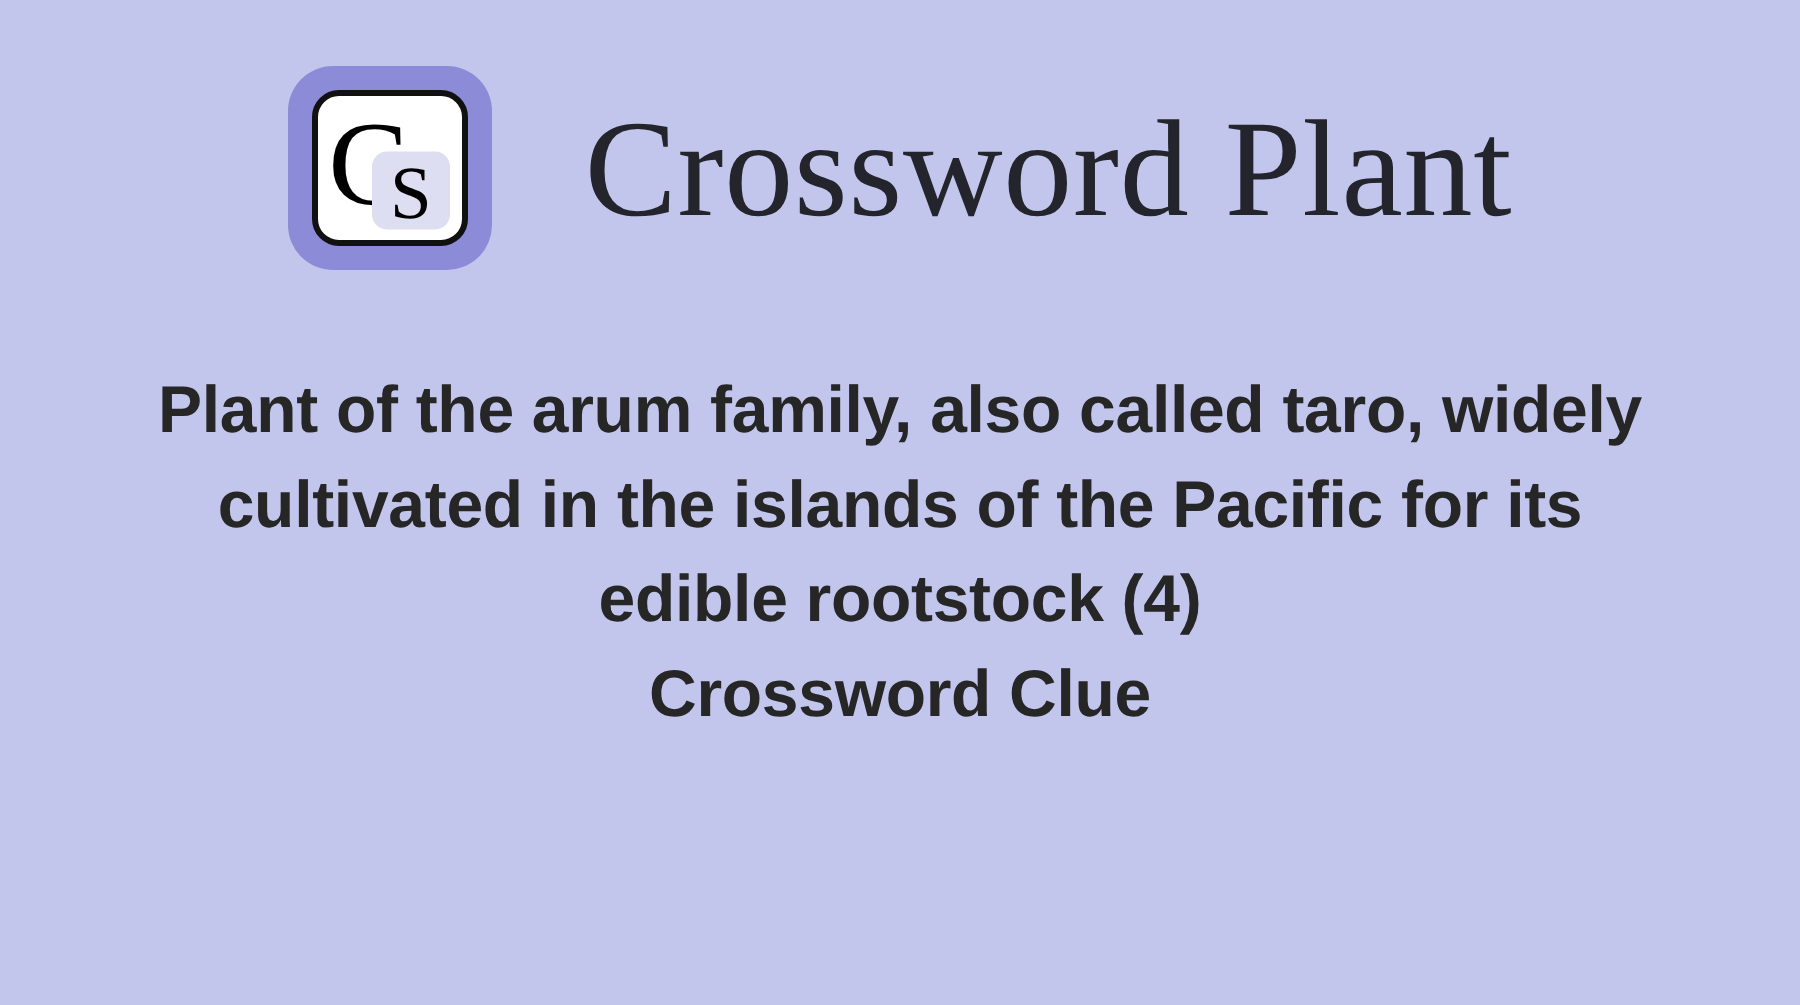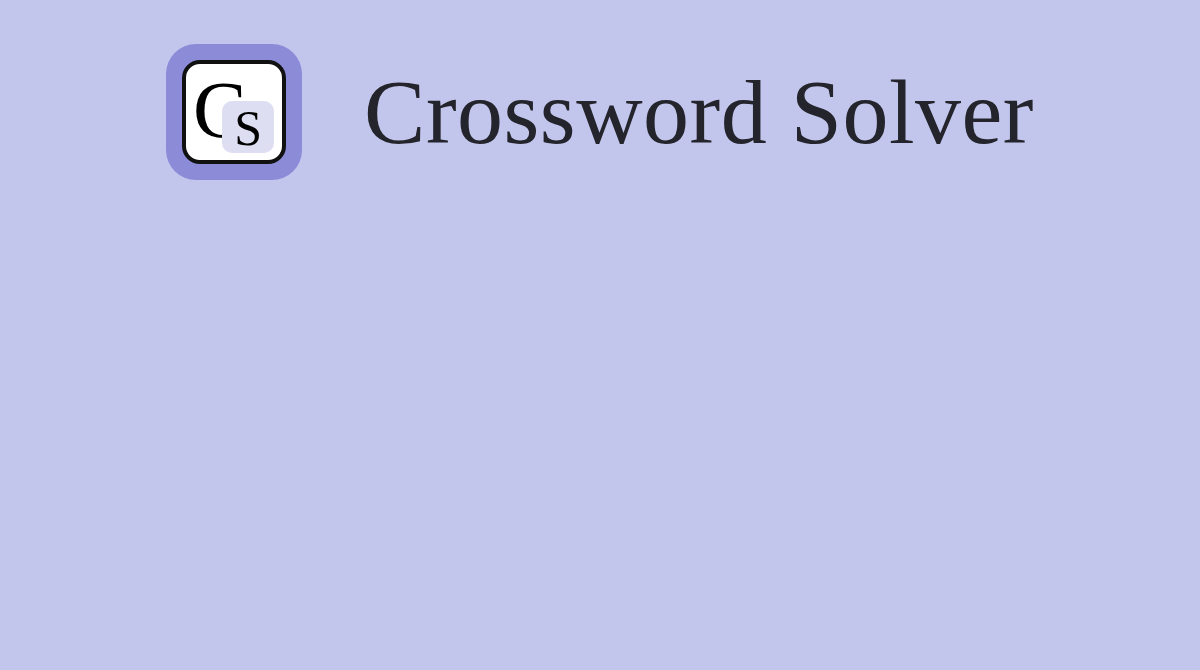--- a/index.html
+++ b/index.html
@@ -119,18 +119,22 @@
 
     <div class="logo-badge">
       <div class="logo-tile">
         <span class="logo-c">C</span>
         <span class="logo-s-tile">
           <span class="logo-s">S</span>
         </span>
       </div>
     </div>
 
-    <div class="brand-title">Crossword Solver</div>
+    <div class="brand-title">Crossword Plant</div>
 
   </div>
 
+  <h1 class="clue-heading">
+    <span class="clue-text">Plant of the arum family, also called taro, widely cultivated in the islands of the Pacific for its edible rootstock (4)</span>
+    <span class="clue-suffix">Crossword Clue</span>
+  </h1>
 
 </div>
 
 </body></html>

